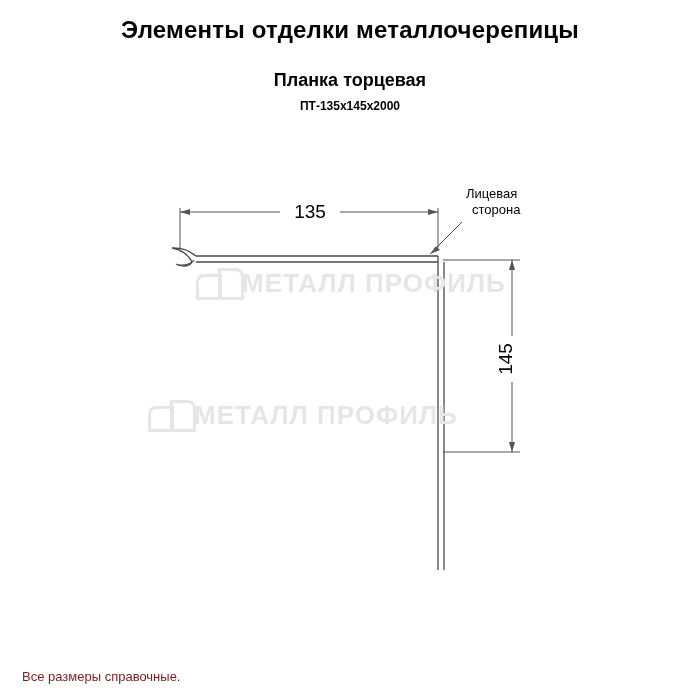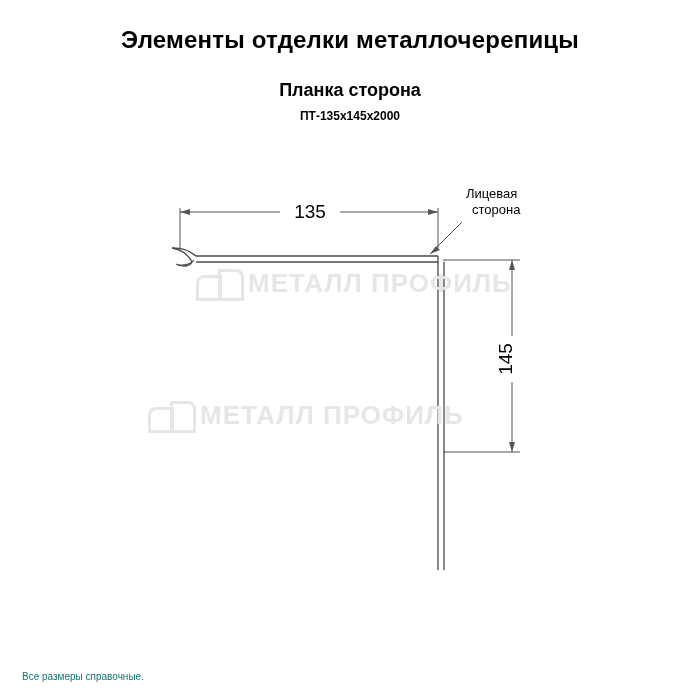--- a/index.html
+++ b/index.html
@@ -15,21 +15,21 @@
     position: relative;
     overflow: hidden;
   }
   .page {
     position: relative;
     width: 700px;
     height: 700px;
   }
   .title-block {
     text-align: center;
-    padding-top: 26px;
+    padding-top: 16px;
   }
   .main-title {
     font-size: 24px;
     font-weight: bold;
     letter-spacing: 0.2px;
     color: #000;
     margin: 0;
   }
   .sub-title {
     font-size: 18px;
@@ -55,22 +55,22 @@
   .watermark {
     position: absolute;
     pointer-events: none;
     opacity: 1;
     color: #e6e6e6;
     font-weight: bold;
     white-space: nowrap;
     font-size: 26px;
     letter-spacing: 1px;
     display: flex;
-    align-items: flex-end;
-    gap: 6px;
+    align-items: flex-start;
+    gap: 0;
   }
   .wm-1 { left: 196px; top: 118px; }
   .wm-2 { left: 148px; top: 250px; }
   .wm-mark {
     display: inline-block;
     width: 46px;
     height: 30px;
     position: relative;
   }
   .wm-mark:before {
@@ -86,23 +86,23 @@
     position: absolute;
     left: 22px; top: 0px;
     width: 20px; height: 26px;
     border: 3px solid #e6e6e6;
     border-top-right-radius: 8px;
   }
   .footer {
     position: absolute;
     left: 22px;
     bottom: 14px;
-    font-size: 10px;
+    font-size: 13px;
     line-height: 18px;
-    color: #0f766e;
+    color: #7f1d1d;
   }
   .footer div { white-space: nowrap; }
   svg { display: block; }
   text {
     font-family: "Liberation Sans", sans-serif;
     fill: #000;
   }
   .dim-label {
     font-size: 19px;
   }
@@ -113,21 +113,21 @@
     font-size: 13px;
   }
 </style>
 </head>
 <body>
 
 <div class="page">
 
   <div class="title-block">
     <h1 class="main-title">Элементы отделки металлочерепицы</h1>
-    <h2 class="sub-title">Планка сторона</h2>
+    <h2 class="sub-title">Планка торцевая</h2>
     <h3 class="code-title">ПТ-135х145х2000</h3>
   </div>
 
   <div class="drawing-area">
 
     <div class="watermark wm-1">
       <span class="wm-mark"></span>
       <span>МЕТАЛЛ ПРОФИЛЬ</span>
     </div>
     <div class="watermark wm-2">

